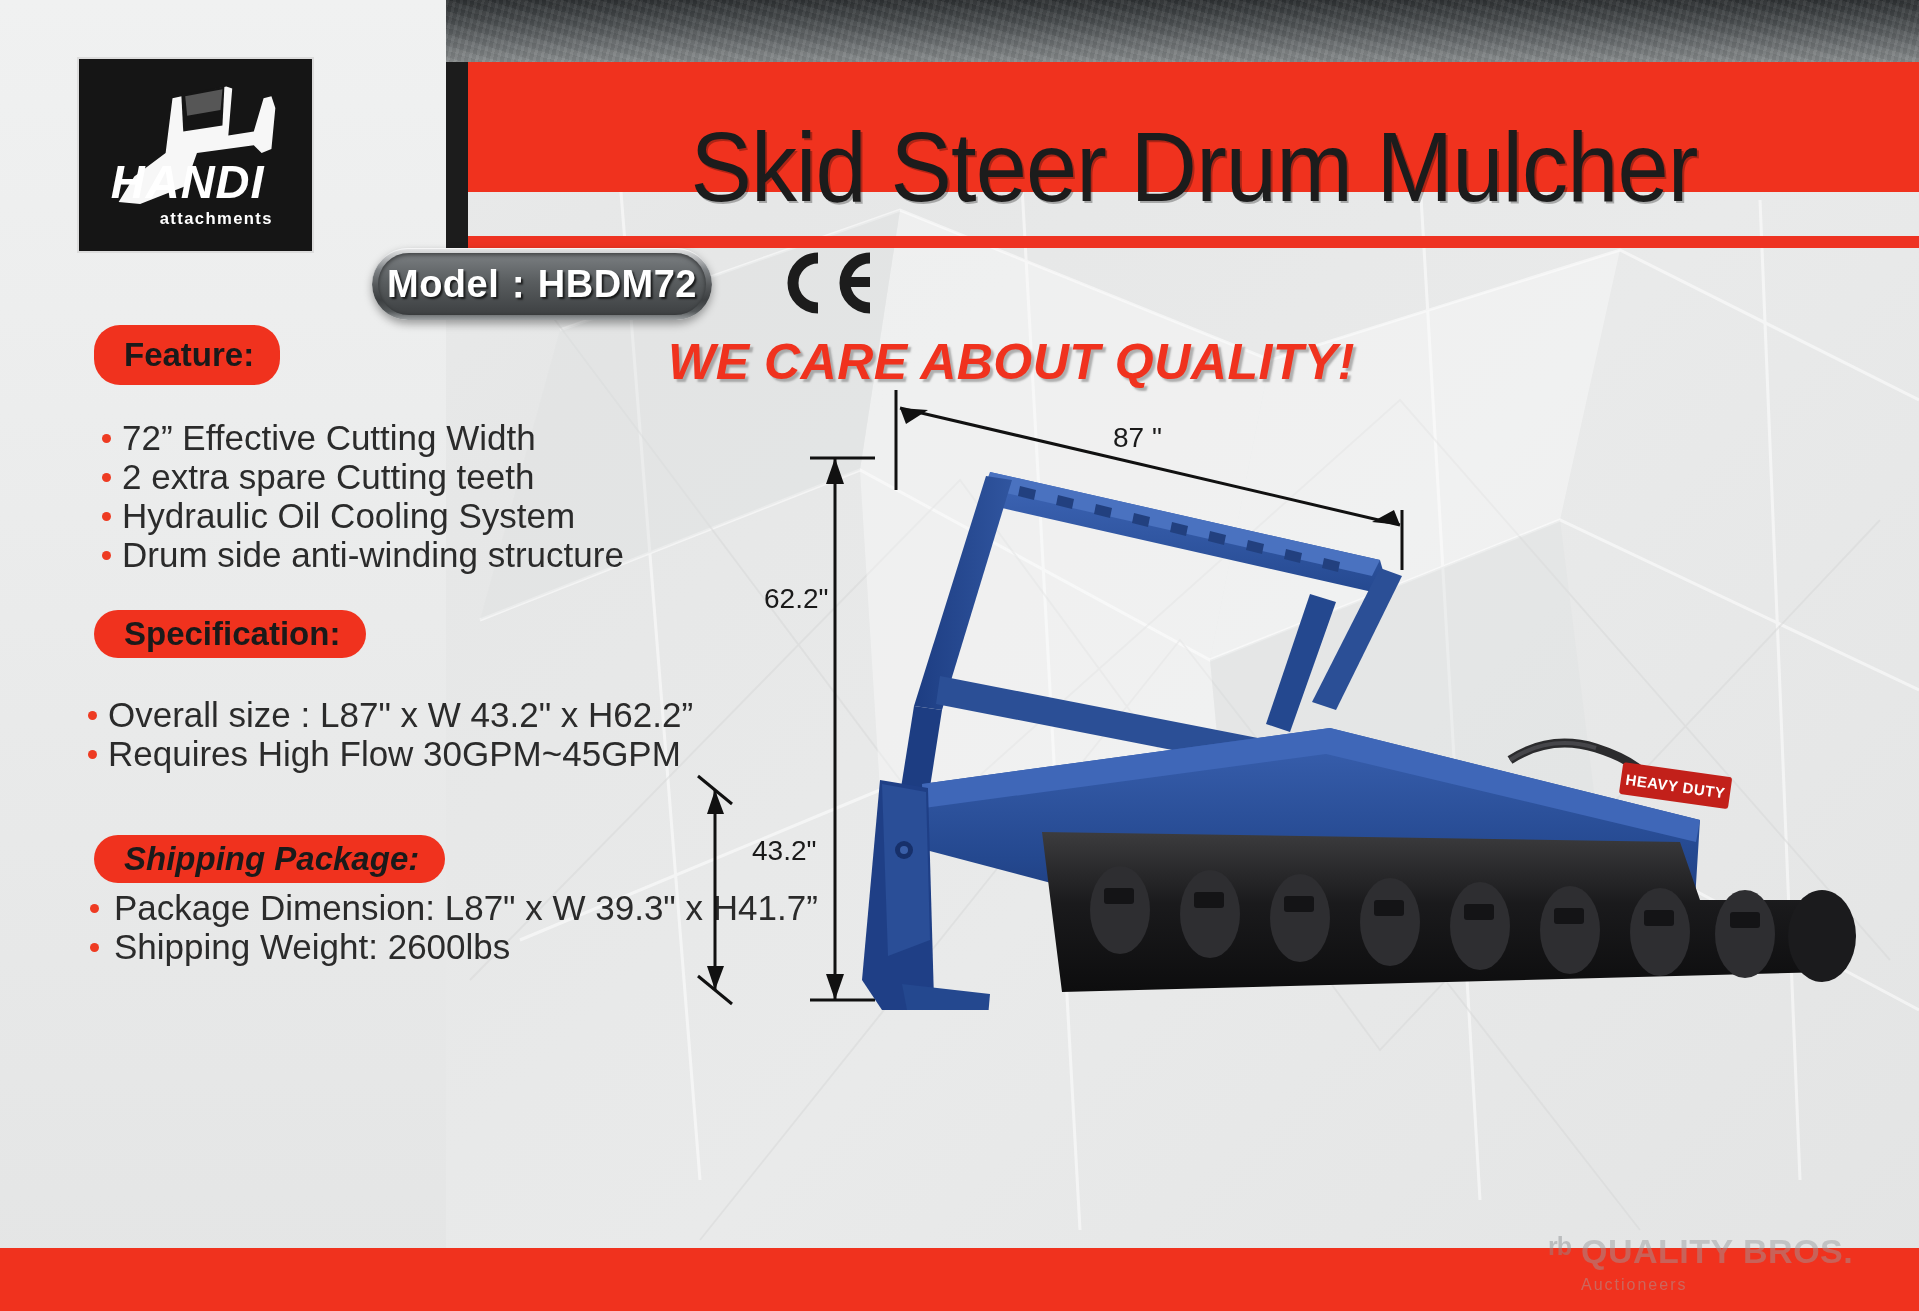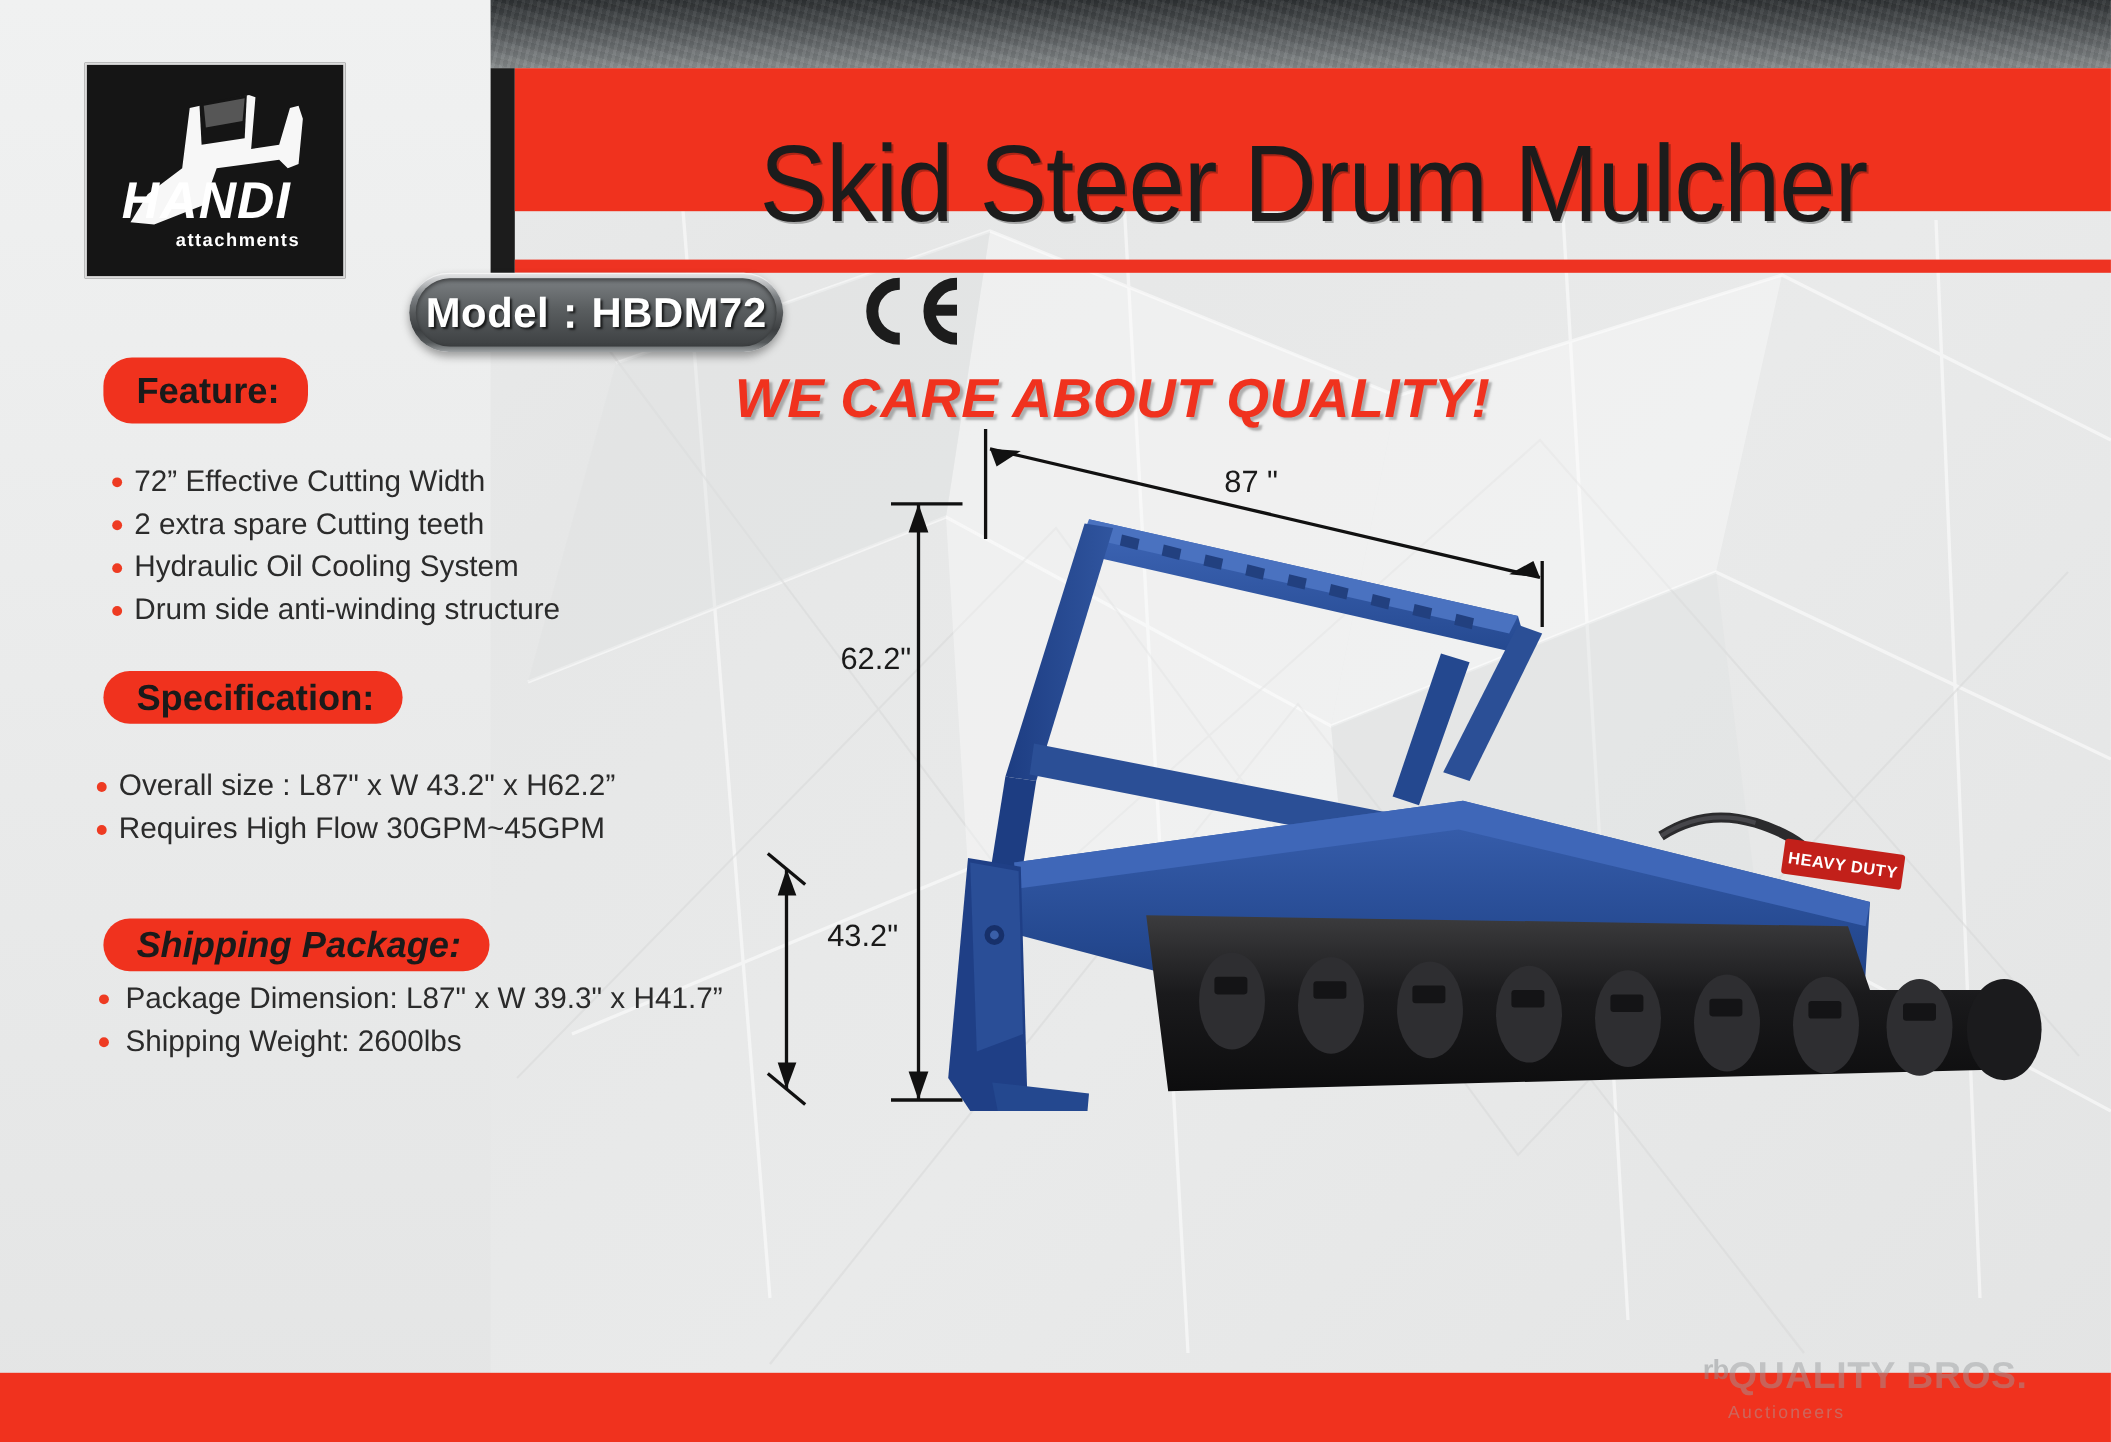--- a/index.html
+++ b/index.html
@@ -147,21 +147,21 @@
   #pill-spec     { left: 94px;  top: 610px; height: 48px; font-size: 33px; }
   #pill-shipping { left: 94px;  top: 835px; height: 48px; font-size: 33px; font-style: italic; }
 
   
   .bullets { position: absolute; }
   .bullets li {
     list-style: none;
     position: relative;
     padding-left: 22px;
     color: #2b2b2b;
-    font-size: 27px;
+    font-size: 35px;
     line-height: 39px;
     white-space: nowrap;
   }
   .bullets li::before {
     content: "";
     position: absolute;
     left: 2px; top: 16px;
     width: 9px; height: 9px;
     border-radius: 50%;
     background: #ee3b22;
@@ -194,21 +194,21 @@
   .bottom-bar {
     position: absolute;
     left: 0; bottom: 0; width: 1919px; height: 63px;
     background: #f0321e;
   }
 
   
   .watermark {
     position: absolute;
     left: 1548px; top: 1232px;
-    display: flex; align-items: flex-start; 
+    display: flex; align-items: flex-start; gap: 10px;
     opacity: .46;
   }
   .wm-rb {
     font-size: 25px; font-weight: 700; color: #8c8f91;
     letter-spacing: -1px;
   }
   .wm-main { font-size: 34px; font-weight: 700; color: #9a9c9e; letter-spacing: 0.5px; }
   .wm-sub  { font-size: 16px; color: #a2a4a6; letter-spacing: 2px; margin-top: 5px; }
 </style>
 </head>

